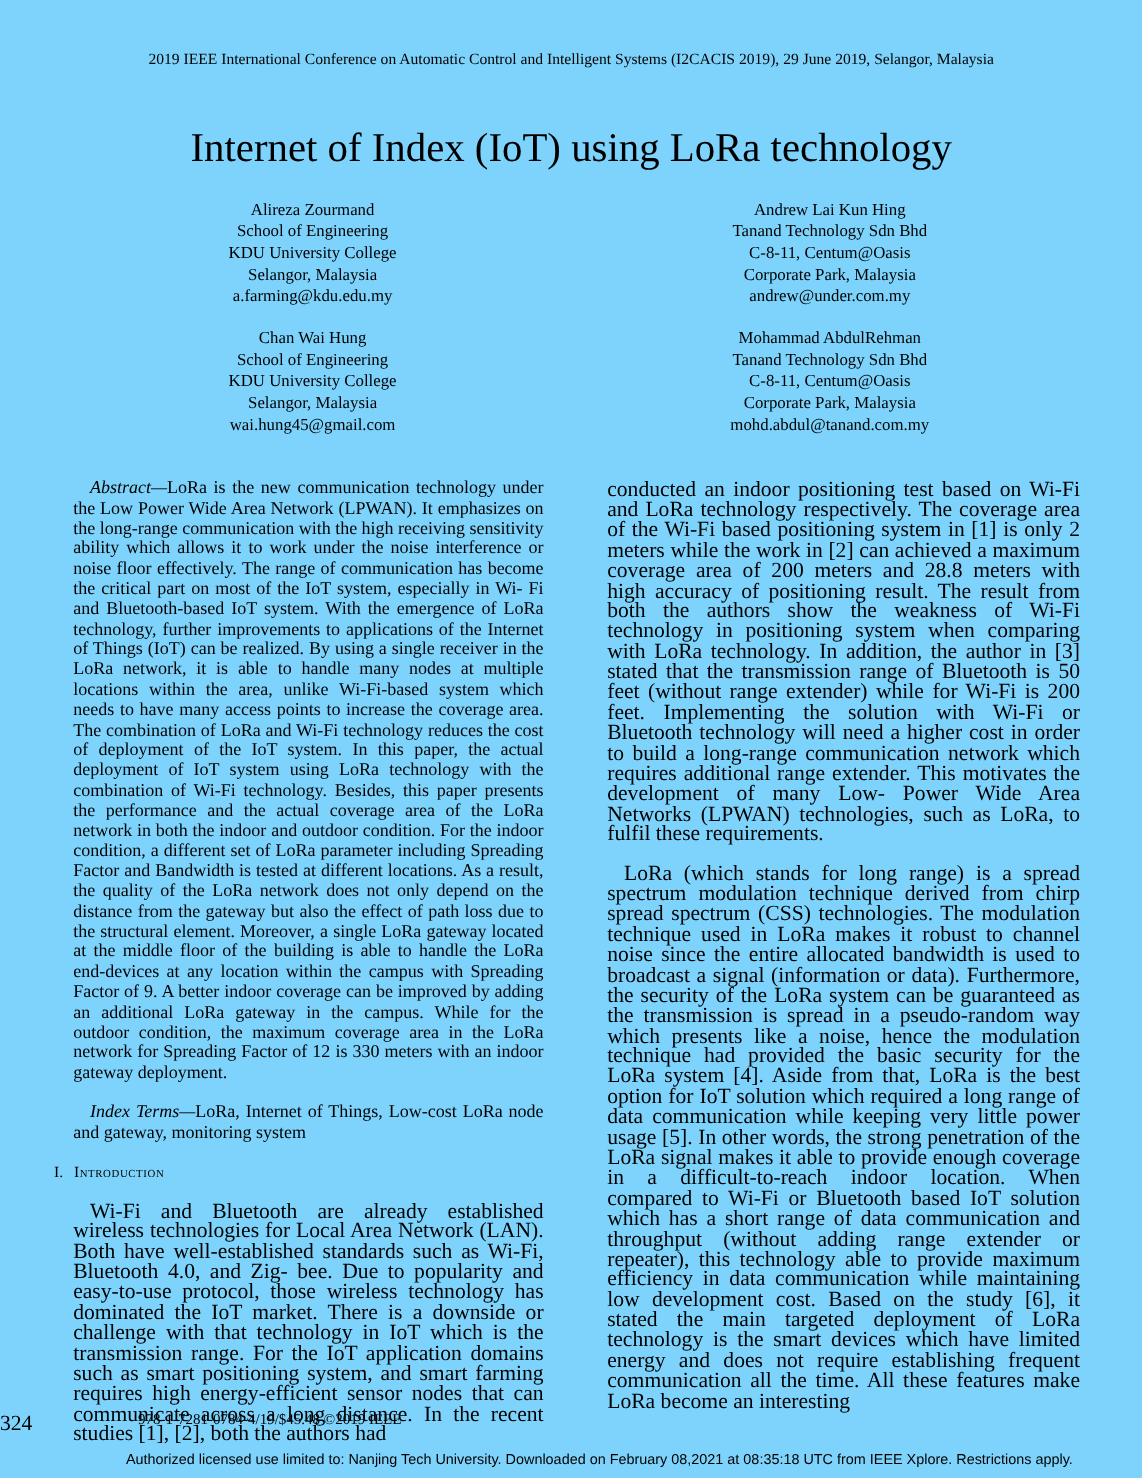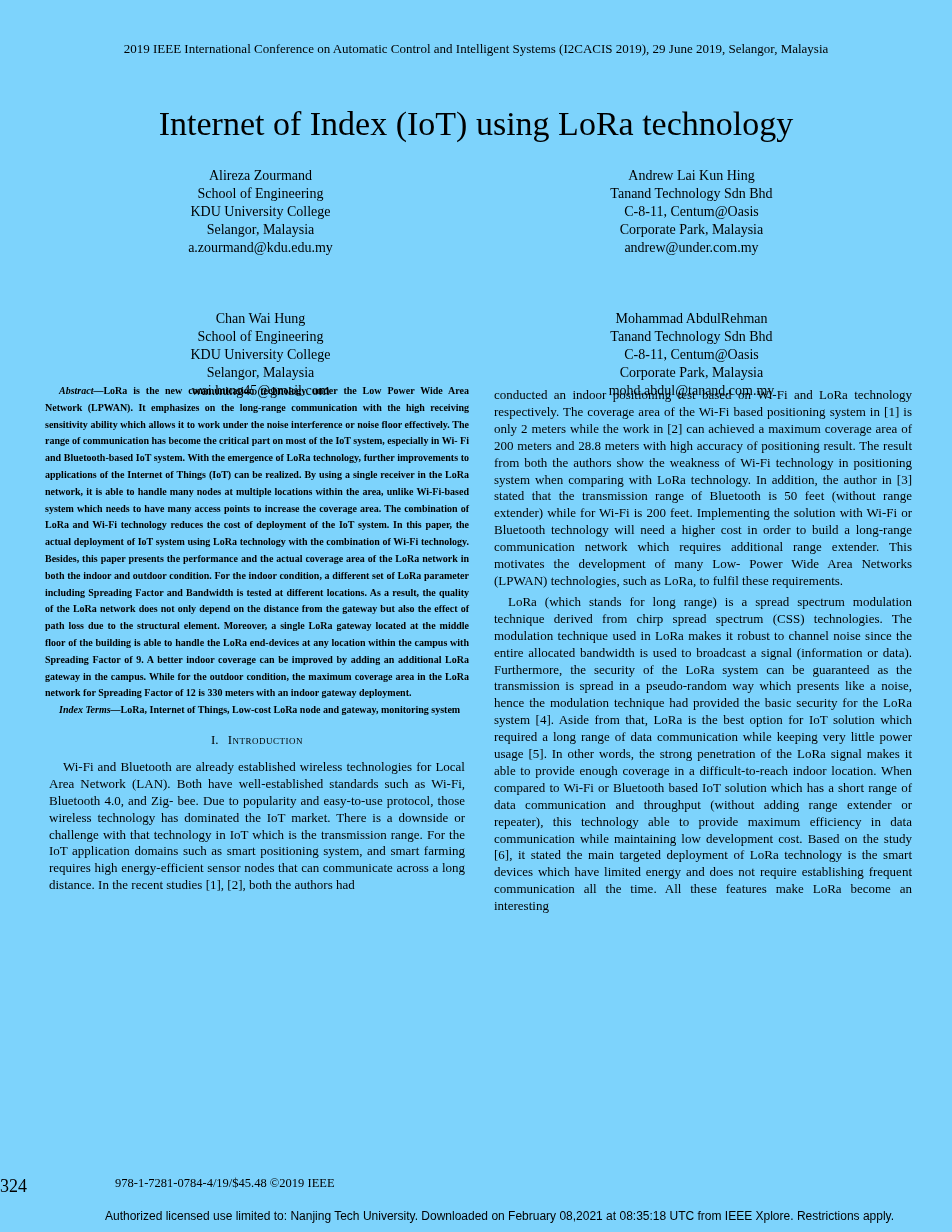--- a/index.html
+++ b/index.html
@@ -32,56 +32,55 @@
     position: absolute;
     top: 167px; left: 45px;
     width: 862px;
     display: flex;
   }
   .author-col {
     width: 50%;
     display: flex;
     flex-direction: column;
     align-items: center;
-    gap: 36px;
   }
   .author-block {
     text-align: center;
     font-size: 14px;
     line-height: 18px;
     margin-bottom: 17px;
   }
   .col {
     position: absolute;
     top: 383px;
     text-align: justify;
   }
   .col-left  { left: 45px;  width: 424px; }
   .col-right { left: 490px; width: 426px; }
   .abstract-para, .index-para {
-    font-size: 10px;
+    font-size: 15px;
     line-height: 16.8px;
-    font-weight: bold;
+    font-weight: normal;
     text-indent: 14px;
-    margin: 0;
+    margin: 16px;
   }
   .lead-label { font-style: italic; }
   .section-heading {
-    text-align: center;
+    text-align: left;
     font-size: 13px;
     margin: 13px 0 11px 0;
     font-weight: normal;
   }
   .section-num { margin-right: 9px; }
   .section-title { font-variant: small-caps; letter-spacing: 0.5px; }
   .body-para {
-    font-size: 13px;
+    font-size: 18px;
     line-height: 16.9px;
     text-indent: 14px;
-    margin: 4px;
+    margin: 16px;
   }
   .body-para.no-indent { text-indent: 0; }
   .footer-copyright {
     position: absolute;
     top: 1176px; left: 115px;
     font-size: 12.5px;
   }
   .footer-page {
     position: absolute;
     top: 1176px; left: 0; right: 0;
@@ -106,21 +105,21 @@
 
   <h1 class="paper-title">Internet of Index (IoT) using LoRa technology</h1>
 
   <div class="authors">
     <div class="author-col">
       <div class="author-block">
         <div>Alireza Zourmand</div>
         <div>School of Engineering</div>
         <div>KDU University College</div>
         <div>Selangor, Malaysia</div>
-        <div>a.zourmand@kdu.edu.my</div>
+        <div>a.farming@kdu.edu.my</div>
       </div>
       <div class="author-block">
         <div>Chan Wai Hung</div>
         <div>School of Engineering</div>
         <div>KDU University College</div>
         <div>Selangor, Malaysia</div>
         <div>wai.hung45@gmail.com</div>
       </div>
     </div>
     <div class="author-col">

